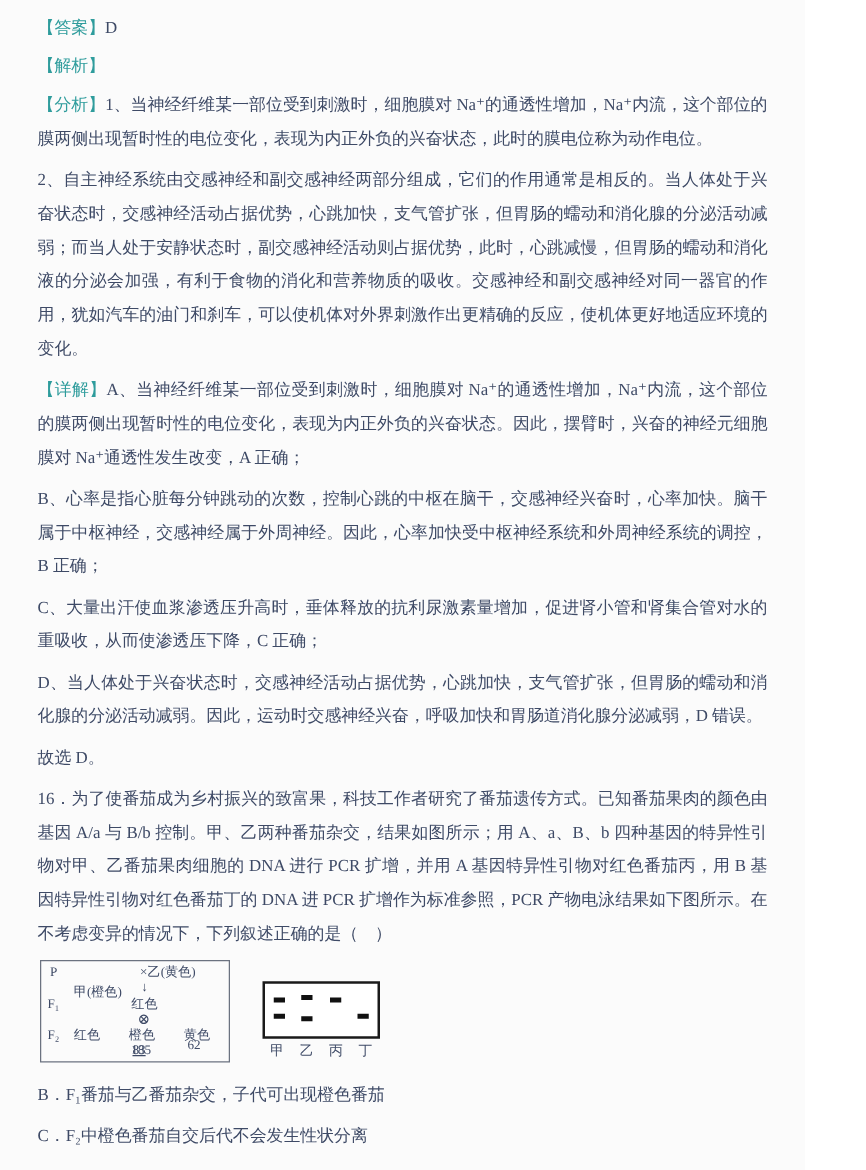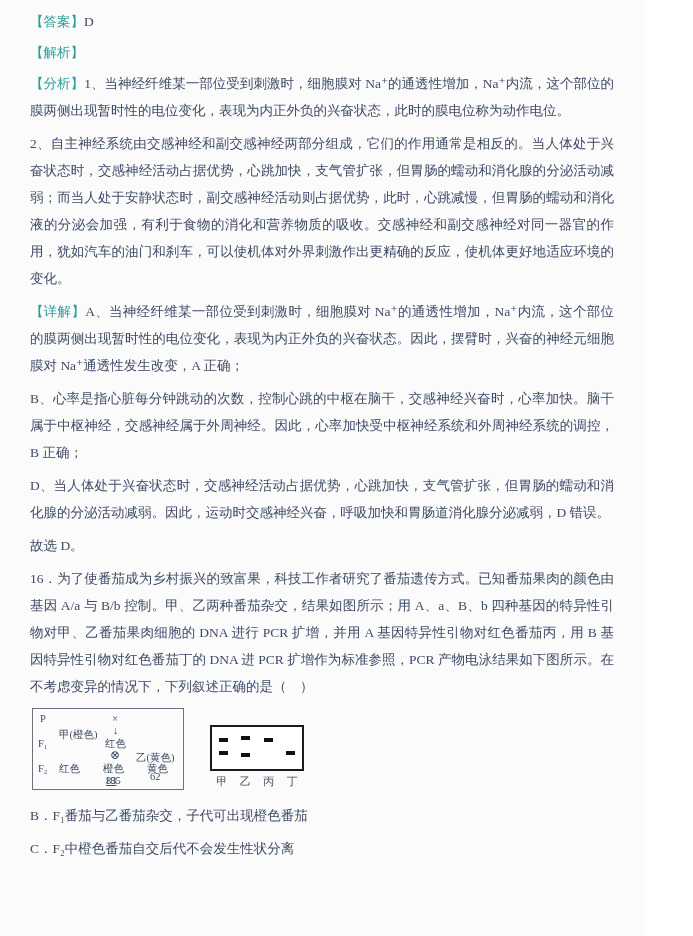--- a/index.html
+++ b/index.html
@@ -32,21 +32,21 @@
     border: 1px solid #6b7280;
     font-size: 10.5px;
     line-height: 12px;
     background: #fbfbfb;
     flex: 0 0 auto;
   }
   .cross-box span { position: absolute; white-space: nowrap; }
   .pos-p      { left: 7px;  top: 4px; }
   .pos-par1   { left: 26px; top: 20px; }
   .pos-cross  { left: 79px; top: 4px; }
-  .pos-par2   { left: 103px; top: 4px; margin-top: 39px; }
+  .pos-par2   { left: 85px; top: 4px; }
   .pos-arrow  { left: 80px; top: 16px; }
   .pos-f1lab  { left: 5px;  top: 29px; text-align: right; }
   .pos-f1ph   { left: 72px; top: 29px; }
   .pos-self   { left: 77px; top: 40px; font-size: 12px; }
   .pos-f2lab  { left: 5px;  top: 54px; }
   .pos-f2a    { left: 26px; top: 54px; }
   .pos-f2b    { left: 70px; top: 54px; }
   .pos-f2c    { left: 114px; top: 54px; }
   .pos-cnta   { left: 29px; top: 66px; margin-left: 43px; }
   .pos-cntb   { left: 73px; top: 66px; text-decoration: underline; }
@@ -85,20 +85,21 @@
   <p class="line"><span class="accent">【解析】</span></p>
 
   <p class="para"><span class="accent">【分析】</span><span>1、当神经纤维某一部位受到刺激时，细胞膜对 Na⁺的通透性增加，Na⁺内流，这个部位的膜两侧出现暂时性的电位变化，表现为内正外负的兴奋状态，此时的膜电位称为动作电位。</span></p>
 
   <p class="para">2、自主神经系统由交感神经和副交感神经两部分组成，它们的作用通常是相反的。当人体处于兴奋状态时，交感神经活动占据优势，心跳加快，支气管扩张，但胃肠的蠕动和消化腺的分泌活动减弱；而当人处于安静状态时，副交感神经活动则占据优势，此时，心跳减慢，但胃肠的蠕动和消化液的分泌会加强，有利于食物的消化和营养物质的吸收。交感神经和副交感神经对同一器官的作用，犹如汽车的油门和刹车，可以使机体对外界刺激作出更精确的反应，使机体更好地适应环境的变化。</p>
 
   <p class="para"><span class="accent">【详解】</span><span>A、当神经纤维某一部位受到刺激时，细胞膜对 Na⁺的通透性增加，Na⁺内流，这个部位的膜两侧出现暂时性的电位变化，表现为内正外负的兴奋状态。因此，摆臂时，兴奋的神经元细胞膜对 Na⁺通透性发生改变，A 正确；</span></p>
 
   <p class="para">B、心率是指心脏每分钟跳动的次数，控制心跳的中枢在脑干，交感神经兴奋时，心率加快。脑干属于中枢神经，交感神经属于外周神经。因此，心率加快受中枢神经系统和外周神经系统的调控，B 正确；</p>
 
+  <p class="para">C、大量出汗使血浆渗透压升高时，垂体释放的抗利尿激素量增加，促进肾小管和肾集合管对水的重吸收，从而使渗透压下降，C 正确；</p>
 
   <p class="para">D、当人体处于兴奋状态时，交感神经活动占据优势，心跳加快，支气管扩张，但胃肠的蠕动和消化腺的分泌活动减弱。因此，运动时交感神经兴奋，呼吸加快和胃肠道消化腺分泌减弱，D 错误。</p>
 
   <p class="para">故选 D。</p>
 
   <p class="para">16．为了使番茄成为乡村振兴的致富果，科技工作者研究了番茄遗传方式。已知番茄果肉的颜色由基因 A/a 与 B/b 控制。甲、乙两种番茄杂交，结果如图所示；用 A、a、B、b 四种基因的特异性引物对甲、乙番茄果肉细胞的 DNA 进行 PCR 扩增，并用 A 基因特异性引物对红色番茄丙，用 B 基因特异性引物对红色番茄丁的 DNA 进 PCR 扩增作为标准参照，PCR 产物电泳结果如下图所示。在不考虑变异的情况下，下列叙述正确的是（　）</p>
 
   <div class="figure">
 
     <div class="cross-box">

